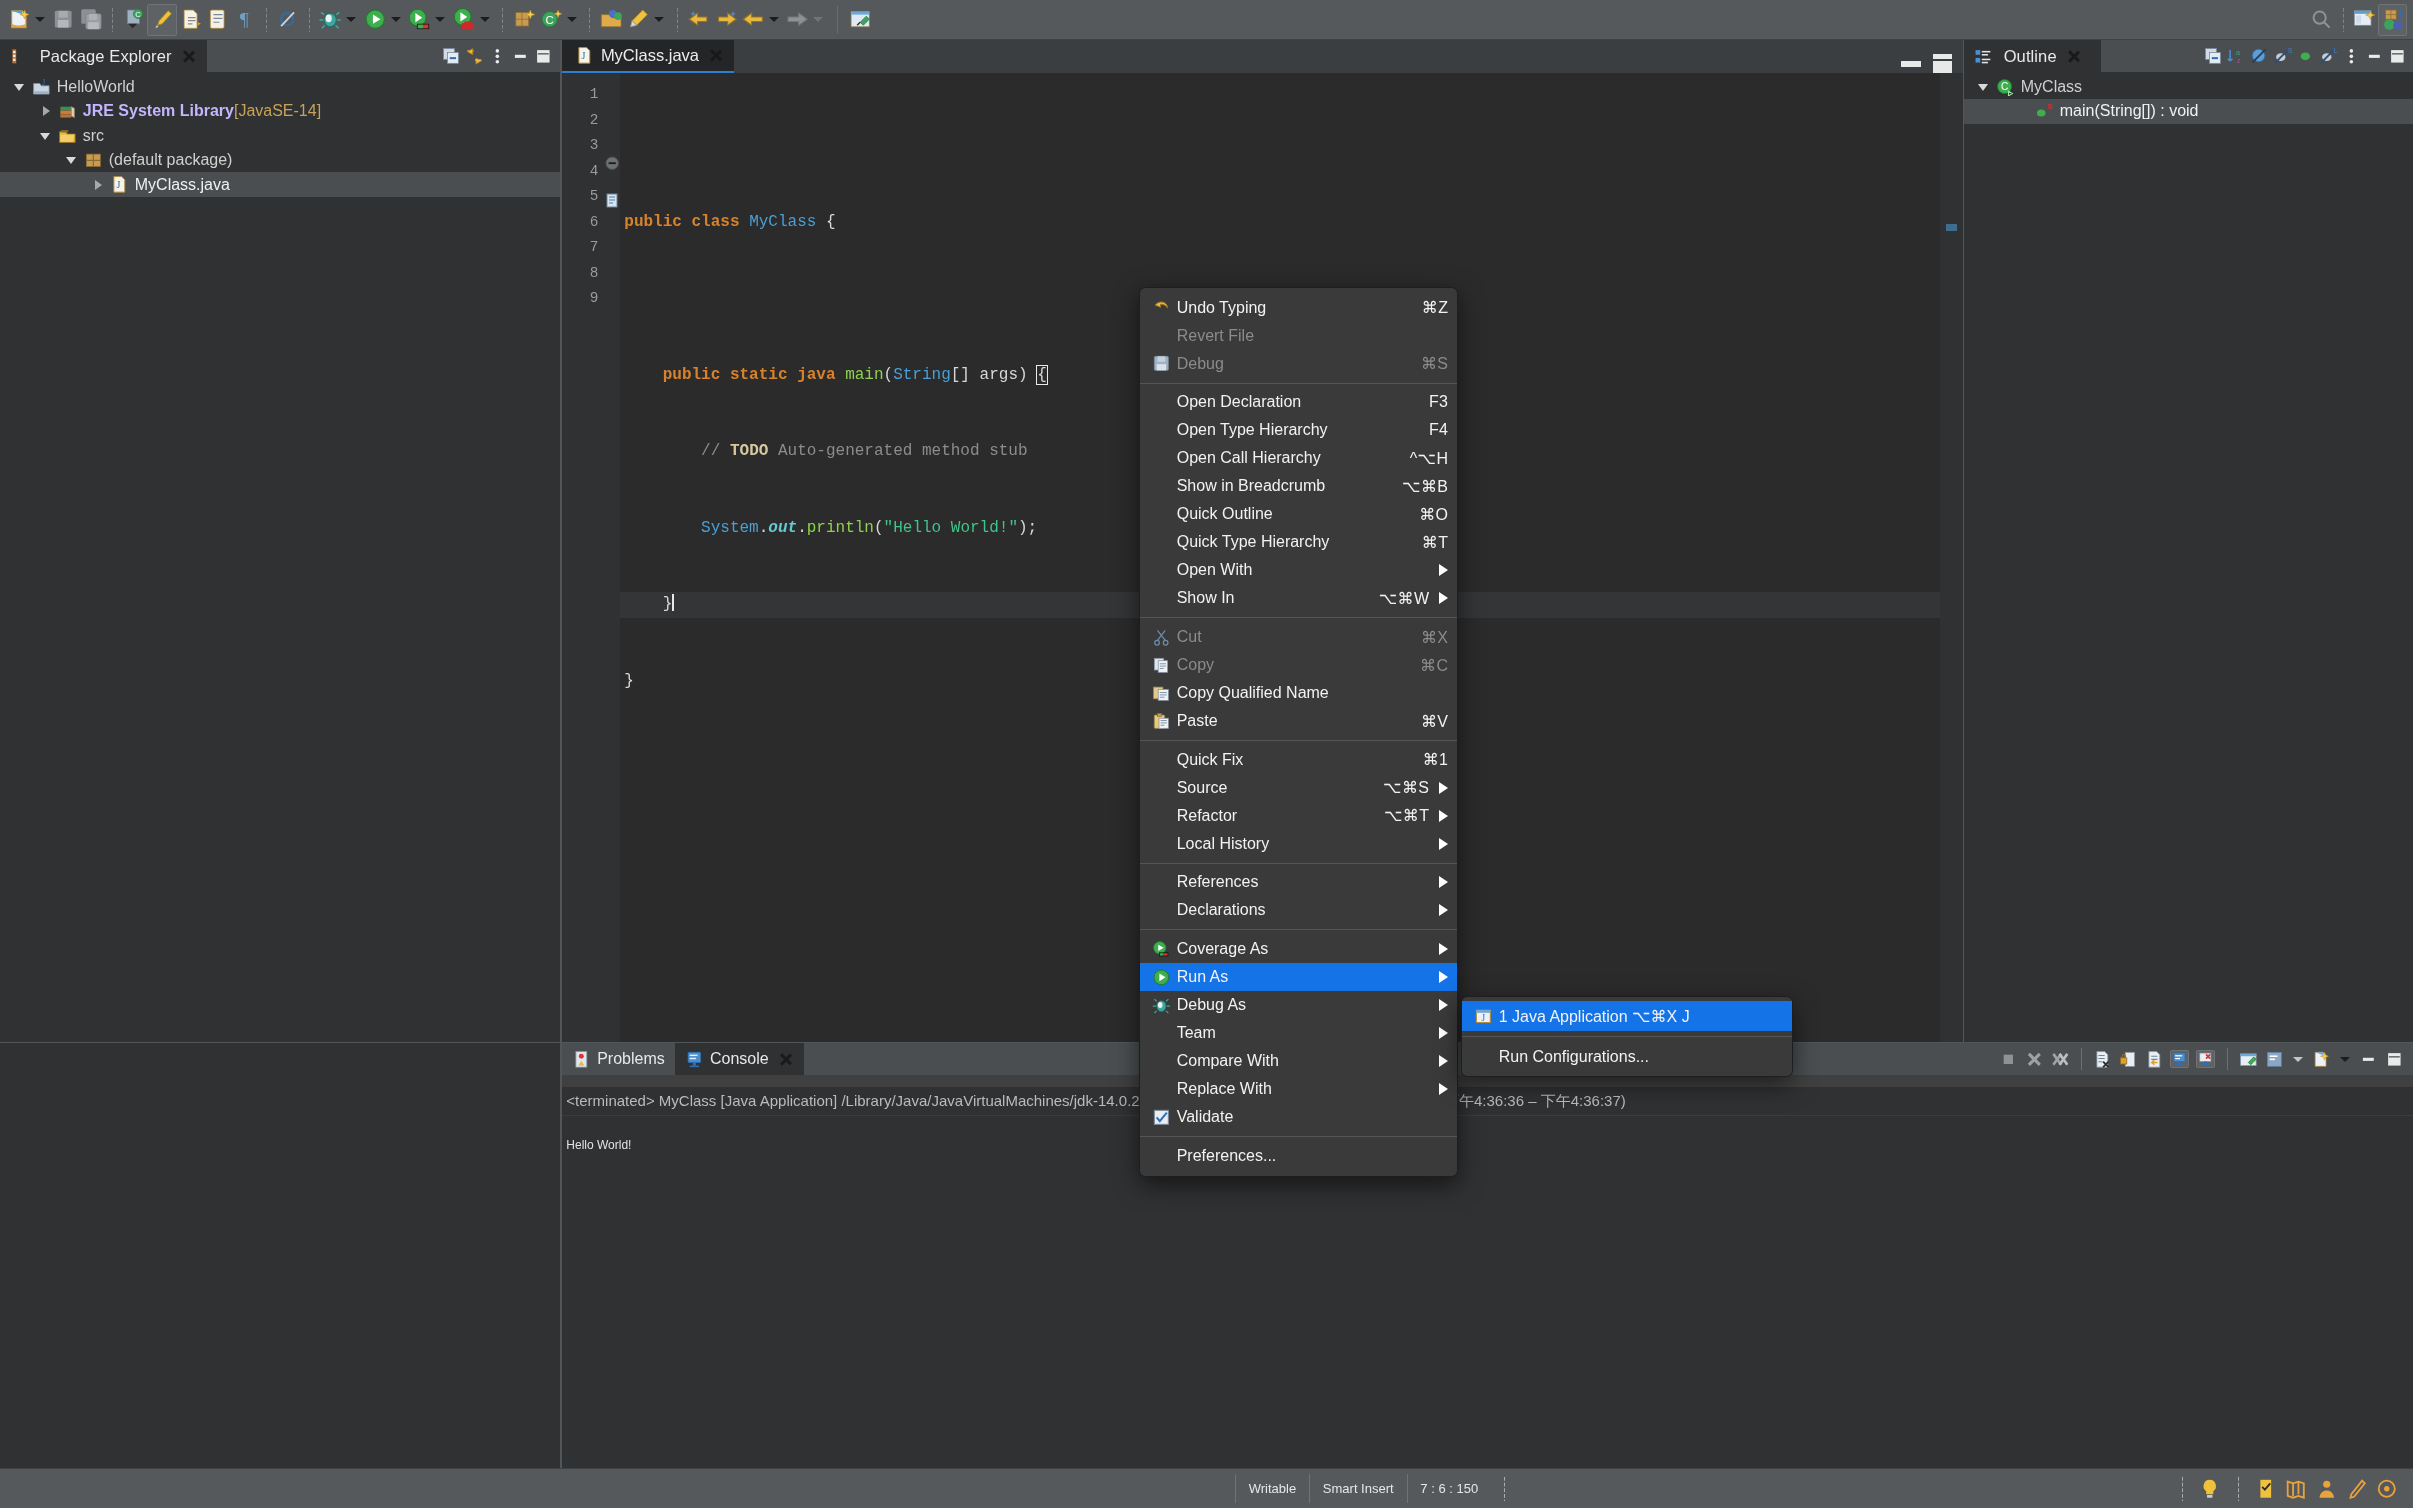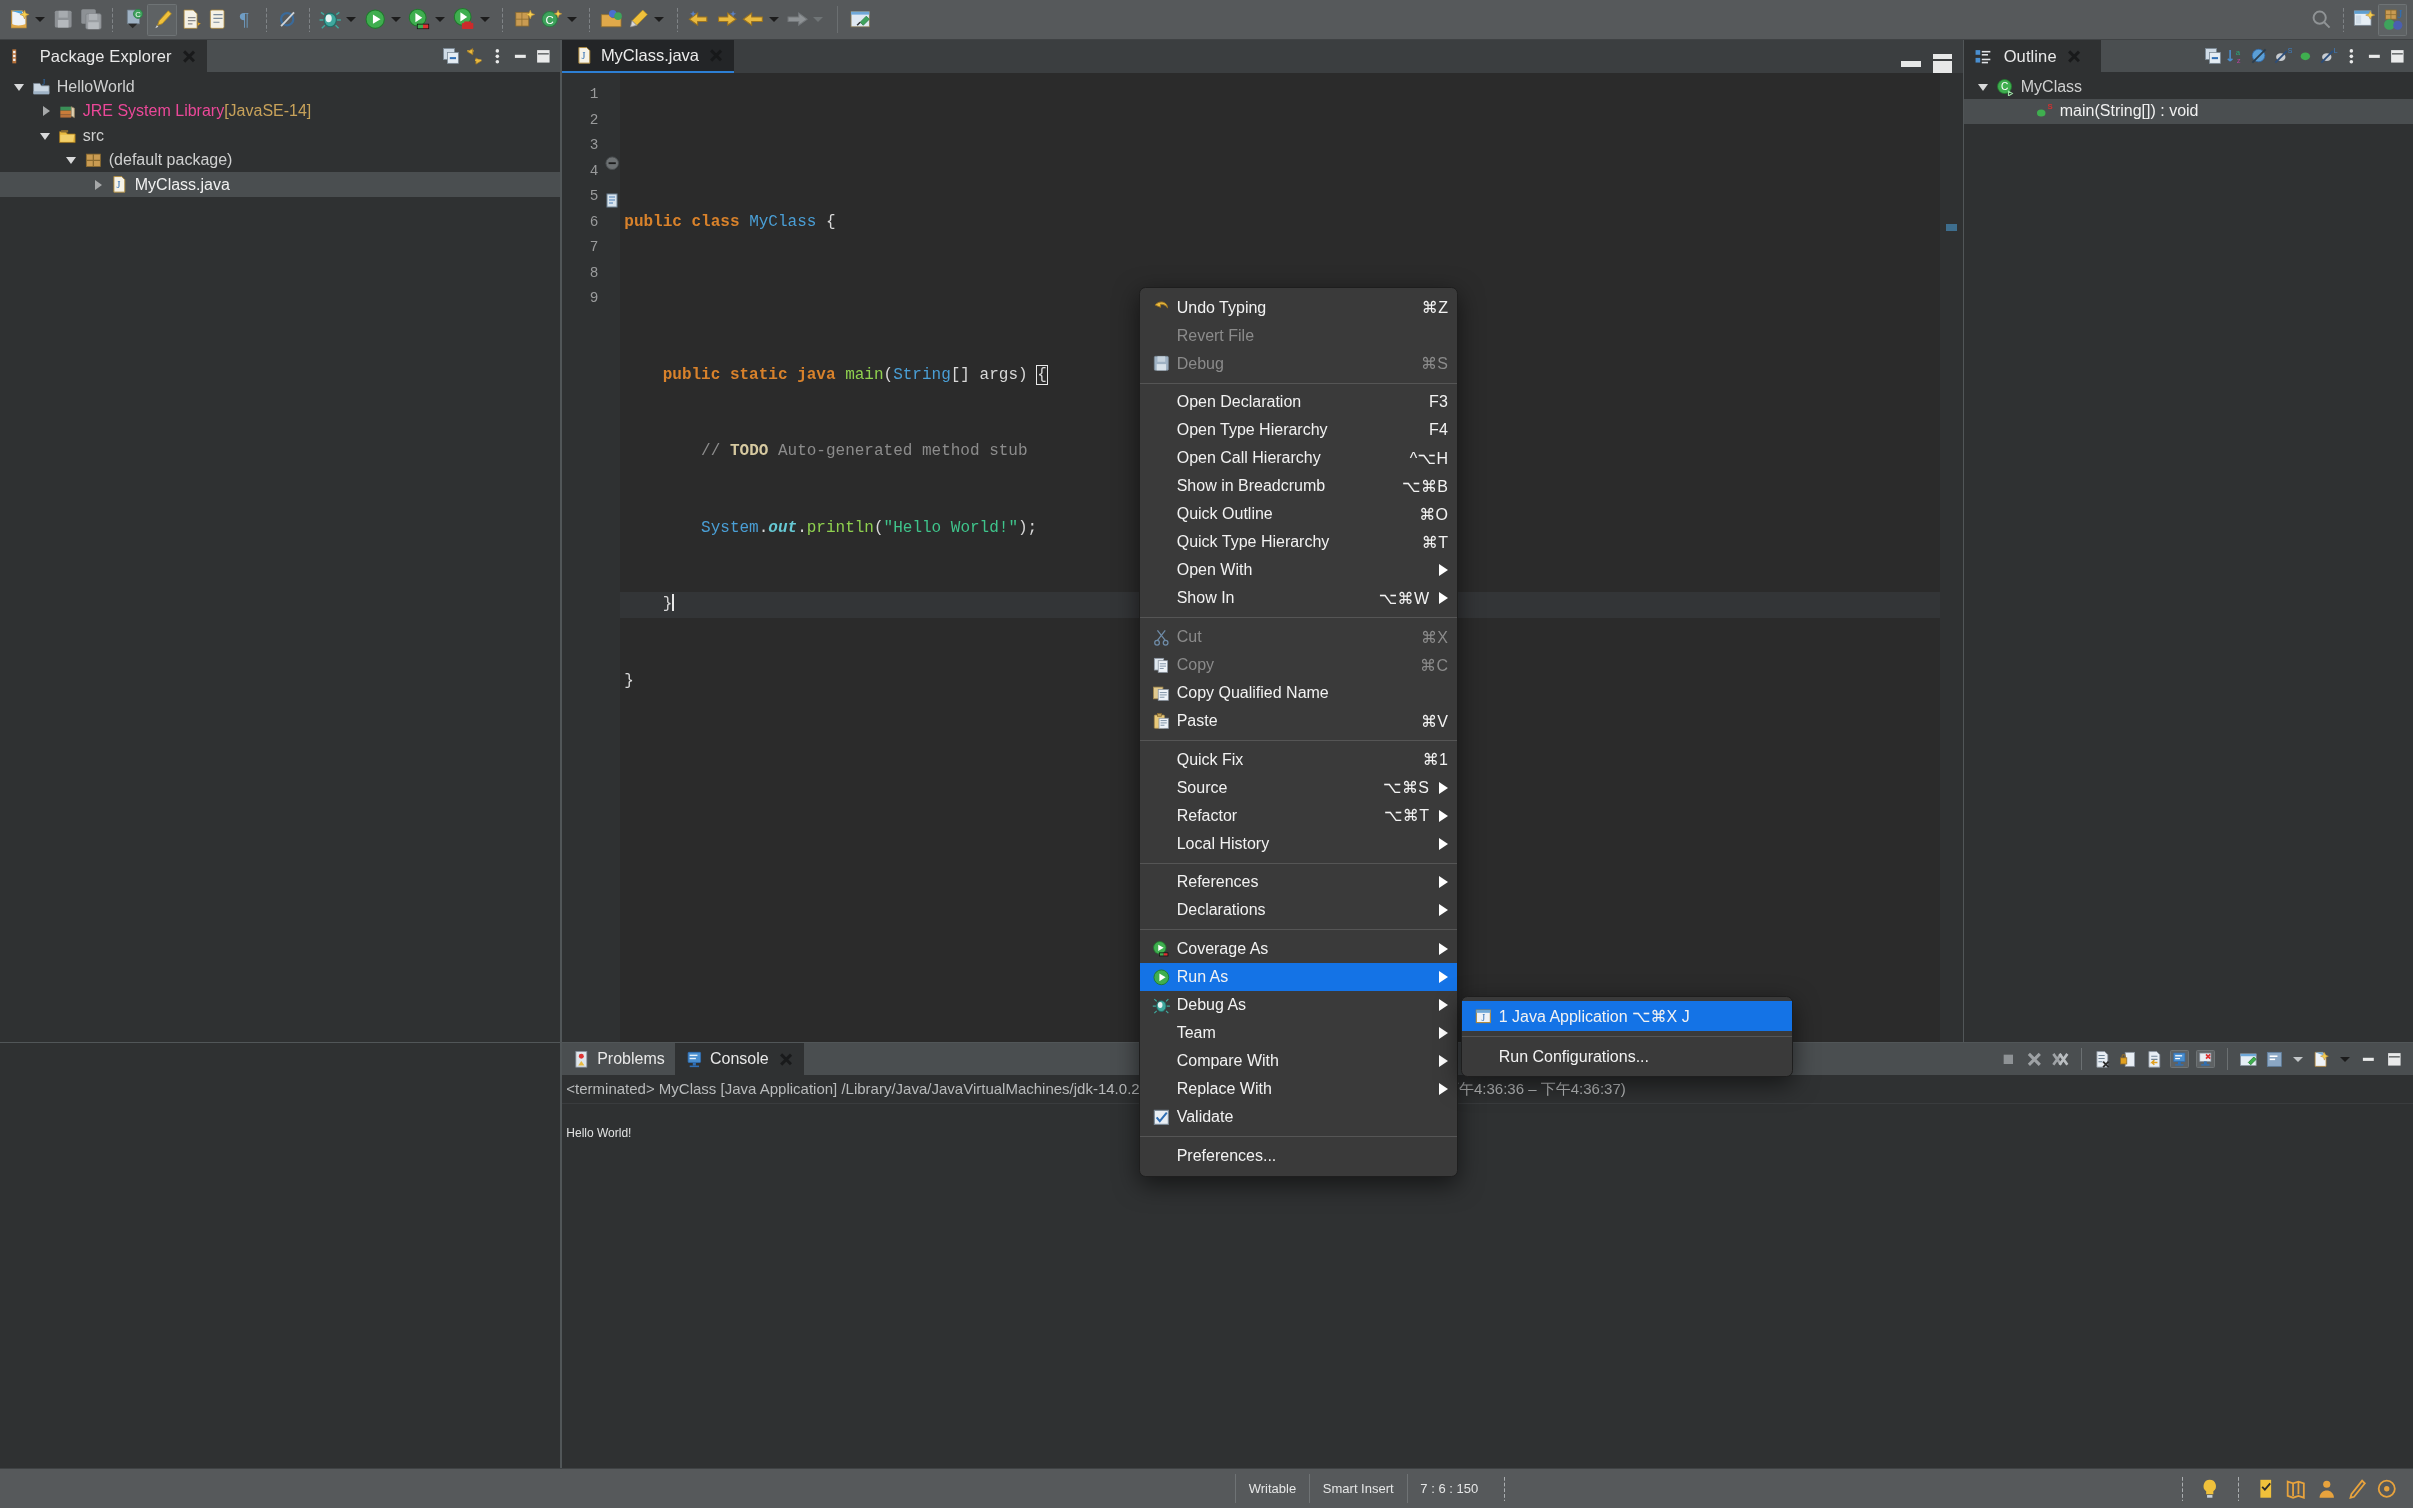--- a/index.html
+++ b/index.html
@@ -58,21 +58,21 @@
      font-size: 16px; white-space: nowrap; }
   .tree-row.selected { background: #4a4e50; }
   .twisty { width: 14.4px; height: 14.4px; margin-right: 5px; flex:0 0 auto; position:relative;}
   .twisty.closed::before { content:""; position:absolute; left:3.6px; top:2.2px;
      border-left: 7.2px solid #a6a8a9; border-top: 5px solid transparent; border-bottom: 5px solid transparent; }
   .twisty.open::before { content:""; position:absolute; left:1.4px; top:4.3px;
      border-top: 7.2px solid #d8d9da; border-left: 5px solid transparent; border-right: 5px solid transparent; }
   .twisty.none { }
   .tico { width:18.7px; height:18.7px; margin-right:5.7px; flex:0 0 auto; }
   .lbl-dim { color:#cfd0d0; }
-  .lbl-lib { color:#ec4899; }
+  .lbl-lib { color:#c4b5fd;font-weight:bold; }
   .lbl-brack { color:#c8a25a; }
   .lbl-white { color:#f0f0f0; }
 
   
   #editor-area { position:absolute; left:562px; top:40px; width:1401px; height:1002px;
      background:#2f3132; display:flex; flex-direction:column; }
   .editor-tabbar { height:33px; background:#3b3e40; display:flex; align-items:flex-end; position:relative;}
   .etab { height:33px; display:flex; align-items:center; padding:0 10px 0 13px; background:#232527;
      border-bottom:2.9px solid #2d7fd4; }
   .etab-label { color:#ececec; font-size:16.5px; margin-left:7.2px; }
@@ -103,21 +103,21 @@
   .ovr-mark { position:absolute; right:5.7px; width:11.5px; height:7.2px; background:#3e6e8e;}
 
   
   #outline { position:absolute; left:1964px; top:40px; width:450px; height:1002px;
      background:#4a4e50; display:flex; flex-direction:column; }
   #outline .hdr { display:flex; align-items:stretch; height:32px; }
   #outline .body { flex:1; background:#2f3132; padding-top:2.9px; }
 
   
   #console-panel { position:absolute; left:562px; top:1043px; width:1852px; height:430px;
-     background:#404040; display:flex; flex-direction:column; }
+     background:#404040; display:flex; flex-direction:column;gap:12px; }
   .console-tabbar { height:32px; display:flex; align-items:stretch; background:#4a4e50; }
   .ctab { display:flex; align-items:center; padding:0 10px; font-size:16px; color:#e8e8e8; }
   .ctab.active { background:#2f3132; }
   .console-body { flex:1; background:#2f3132; display:flex; flex-direction:column; }
   .console-head { height:29px; color:#b9bbbc; font-size:15px; display:flex; align-items:center;
      padding-left:4.3px; background:#2f3132; border-bottom:0.7px solid #3a3c3e; white-space:nowrap; overflow:hidden;}
   .console-out { flex:1; background:#2f3132; color:#e2e3e3; font-family:Liberation Sans, sans-serif;
      font-size:12px; padding:5.7px 0 0 4.3px;margin-top:16px; }
 
   

